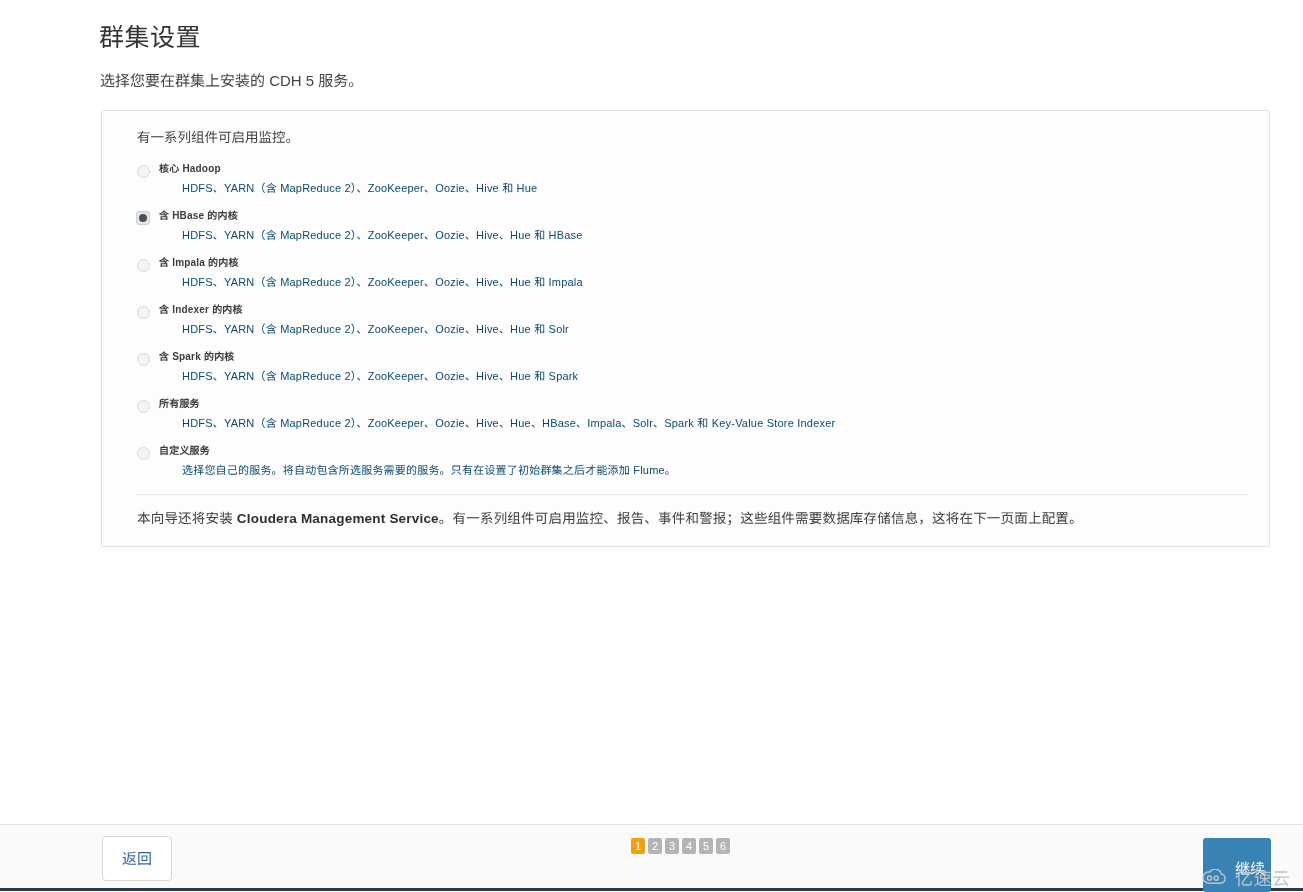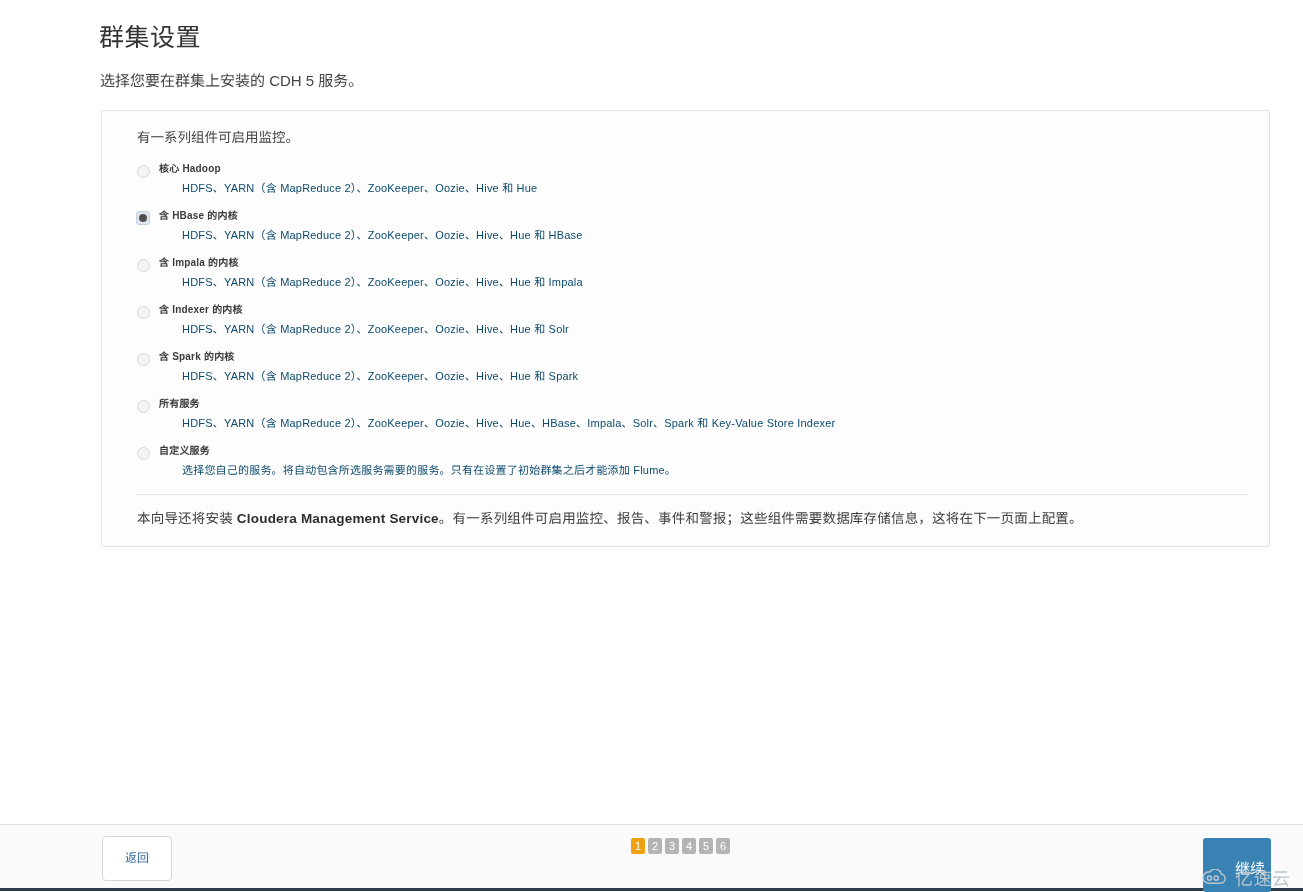--- a/index.html
+++ b/index.html
@@ -164,21 +164,21 @@
     position: absolute;
     left: 102px;
     top: 11px;
     width: 70px;
     height: 45px;
     box-sizing: border-box;
     background: #ffffff;
     border: 1px solid #d6d6d6;
     border-radius: 4px;
     color: #33689b;
-    font-size: 12px;
+    font-size: 15px;
     font-family: inherit;
     line-height: 43px;
     text-align: center;
     cursor: pointer;
     padding: 0;
   }
 
   .steps {
     position: absolute;
     left: 631px;

